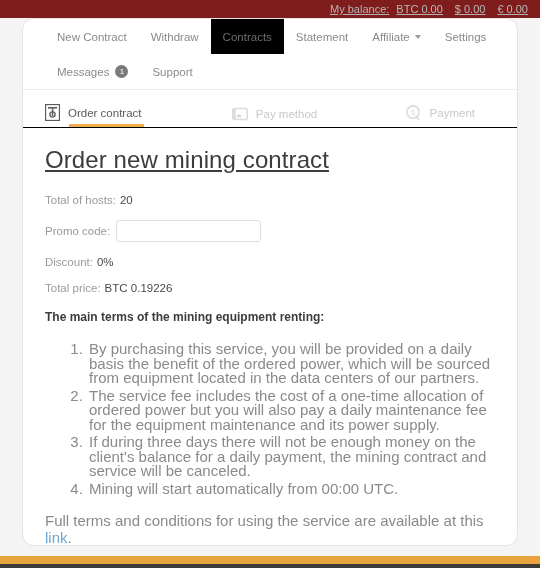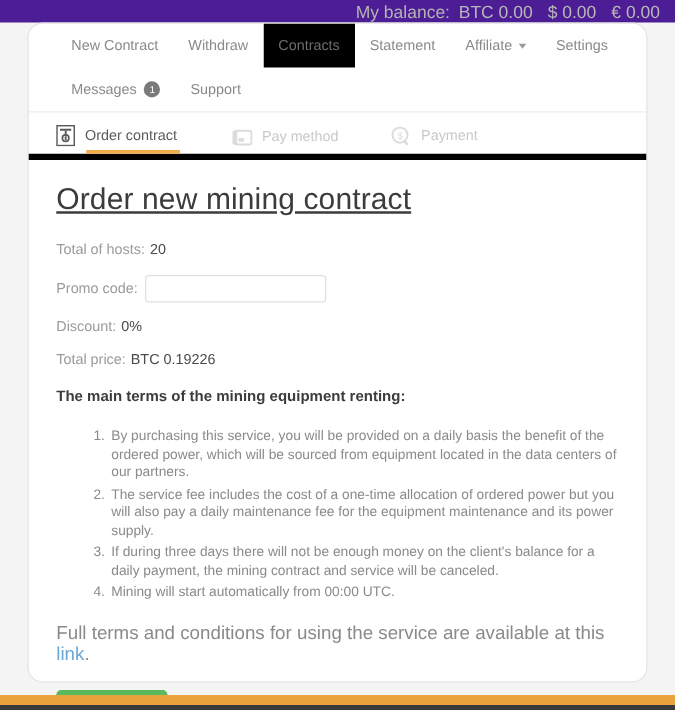--- a/index.html
+++ b/index.html
@@ -15,23 +15,24 @@
     background: #f4f4f4;
   }
 
   
   .topbar {
     height: 18px;
     display: flex;
     align-items: center;
     justify-content: flex-end;
     padding-right: 12px;
-    font-size: 14px;
+    font-size: 11px;
     color: #b3b3b3;
-    background: #4c1d95;
+    background: #7f1d1d;
+    text-decoration: underline;
   }
   .topbar .bal-label { margin-right: 7px; }
   .topbar .bal-item { margin-right: 12px; color: #b8b8b8; }
   .topbar .bal-item:last-child { margin-right: 0; }
 
   
   .panel {
     position: absolute;
     left: 22px; top: 18px;
     width: 496px;
@@ -86,23 +87,24 @@
     font-size: 8px;
     padding: 0 3px;
     box-sizing: border-box;
   }
 
   
   .steps {
     display: flex;
     align-items: flex-end;
     padding: 14px 0 0 22px;
-    border-bottom: 5px solid #000000;
+    border-bottom: 1px solid #000000;
     height: 38px;
     box-sizing: border-box;
+    justify-content: space-between;
   }
   .step {
     display: flex;
     align-items: center;
     margin-right: 42px;
     padding-bottom: 6px;
     position: relative;
     cursor: pointer;
   }
   .step .sicon {
@@ -186,21 +188,21 @@
   .terms-head {
     margin: 16px 0 0 0;
     font-size: 12px;
     font-weight: bold;
     color: #3c3c3c;
   }
   ol.terms {
     margin: 18px 0 0 0;
     padding-left: 42px;
     color: #8a8a8a;
-    font-size: 11px;
+    font-size: 15px;
     line-height: 14.5px;
   }
   ol.terms li { margin-bottom: 3px; padding-left: 2px; }
   .fullterms {
     margin: 16px 0 0 0;
     font-size: 15px;
     color: #8a8a8a;
   }
   .fullterms a { color: #6aa8d8; text-decoration: none; }
 

